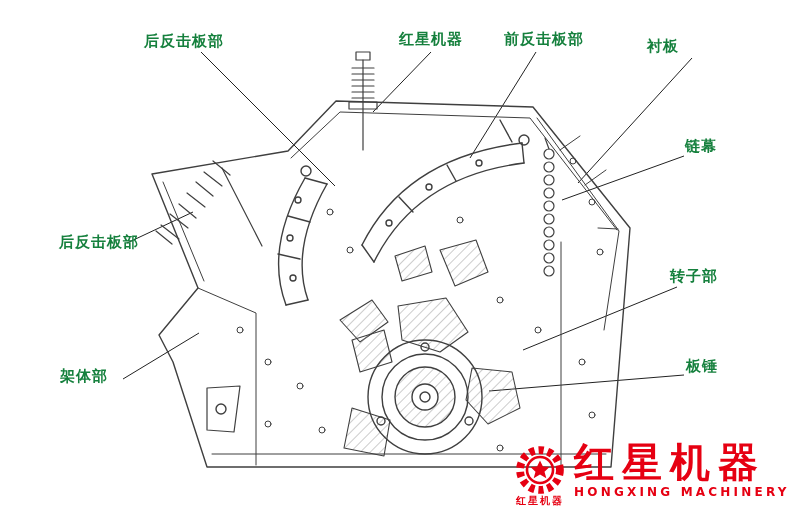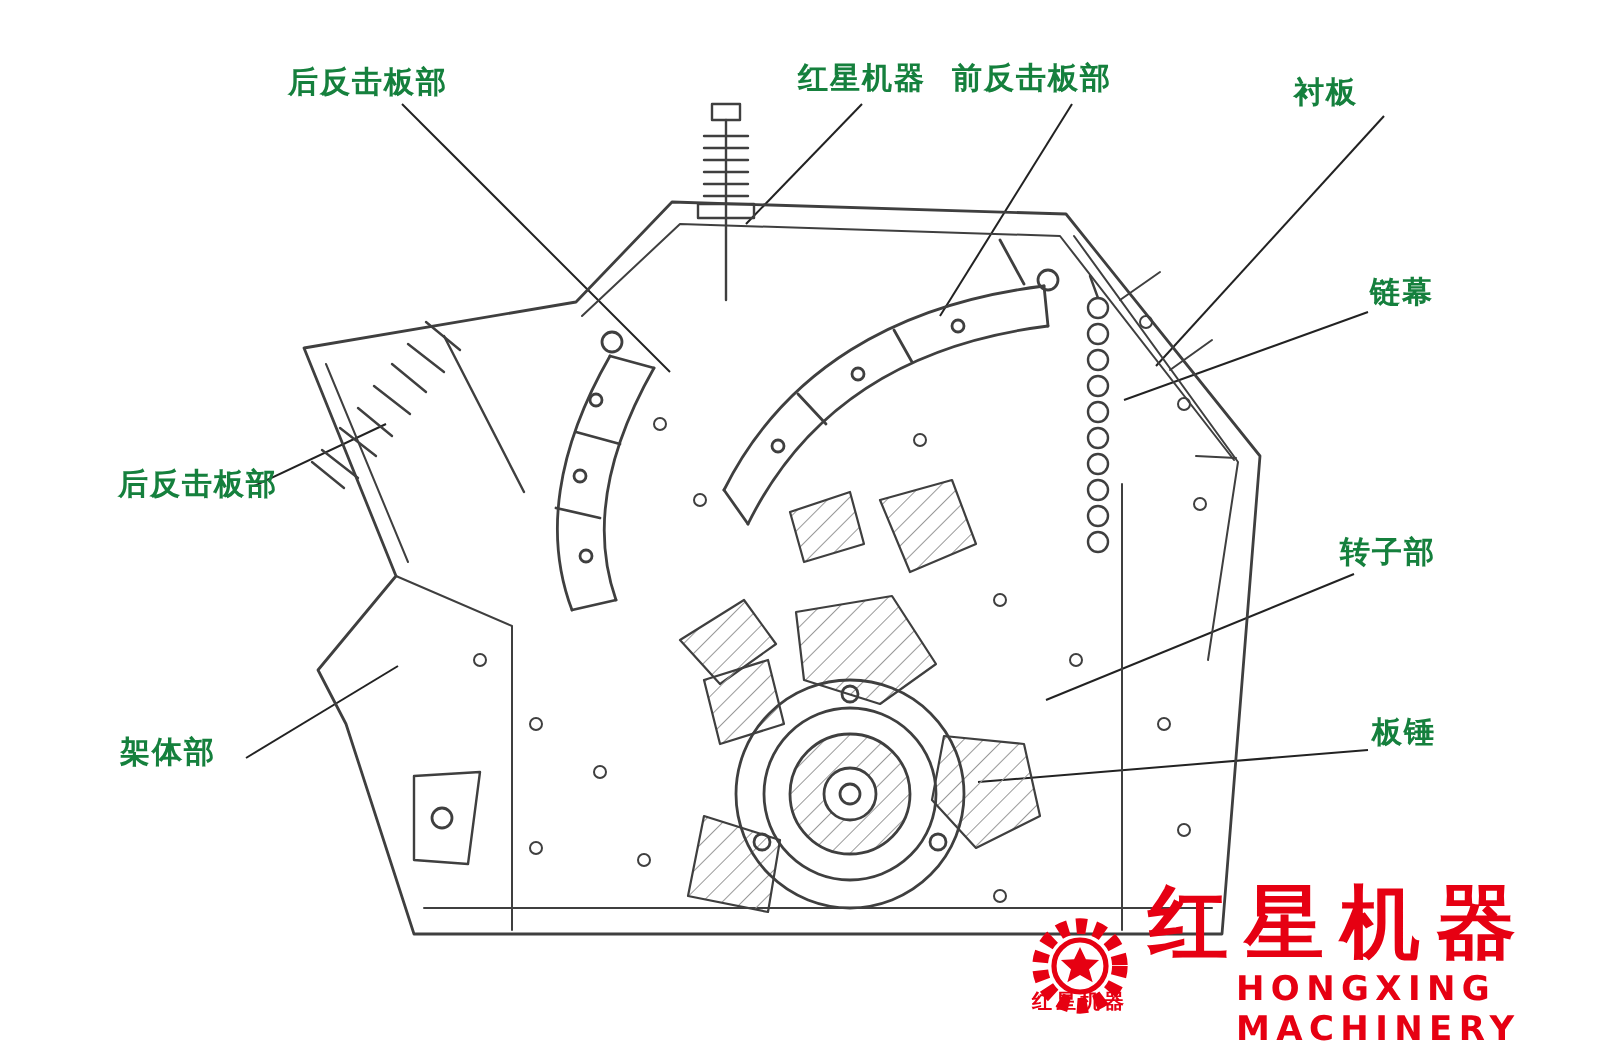--- a/index.html
+++ b/index.html
@@ -9,21 +9,21 @@
   }
   .drawing{position:absolute;left:0;top:0;width:800px;height:530px;}
   .label{
     position:absolute;font-size:15px;font-weight:600;color:#15803d;
     white-space:nowrap;letter-spacing:1px;line-height:1.2;
   }
   .logo{position:absolute;left:514px;top:441px;display:flex;align-items:center;gap:8px;color:#e60012;}
   .logo-gear{width:52px;height:52px;flex:0 0 auto;}
   .logo-text{display:flex;flex-direction:column;}
   .logo-cn{font-size:40px;font-weight:bold;letter-spacing:8px;line-height:1.05;color:#e60012;}
-  .logo-en{font-size:17px;font-weight:bold;letter-spacing:3.2px;margin-top:2px;color:#e60012;margin-left:44px;}
+  .logo-en{font-size:12px;font-weight:bold;letter-spacing:3.2px;margin-top:2px;color:#e60012;}
   .logo-small{position:absolute;left:516px;top:494px;font-size:10px;font-weight:bold;color:#e60012;letter-spacing:2px;}
 </style>
 </head>
 <body>
 
 <div class="stage">
 
   <svg class="drawing" viewBox="0 0 800 530" xmlns="http://www.w3.org/2000/svg">
     <defs>
       <pattern id="hatch" width="7" height="7" patternUnits="userSpaceOnUse" patternTransform="rotate(45)">
@@ -165,21 +165,21 @@
         <circle cx="500" cy="448" r="3"></circle>
         <circle cx="350" cy="250" r="3"></circle>
         <circle cx="330" cy="212" r="3"></circle>
         <circle cx="460" cy="220" r="3"></circle>
       </g>
     </g>
   </svg>
 
   <div class="label" style="left:144px;top:32px">后反击板部</div>
   <div class="label" style="left:399px;top:30px">红星机器</div>
-  <div class="label" style="left:476px;top:30px">前反击板部</div>
+  <div class="label" style="left:504px;top:30px">前反击板部</div>
   <div class="label" style="left:647px;top:37px">衬板</div>
   <div class="label" style="left:685px;top:137px">链幕</div>
   <div class="label" style="left:59px;top:233px">后反击板部</div>
   <div class="label" style="left:670px;top:267px">转子部</div>
   <div class="label" style="left:60px;top:367px">架体部</div>
   <div class="label" style="left:686px;top:357px">板锤</div>
 
   <div class="logo">
     <svg class="logo-gear" viewBox="0 0 60 60" xmlns="http://www.w3.org/2000/svg">
       <circle cx="30" cy="30" r="23" fill="none" stroke="#e60012" stroke-width="9" stroke-dasharray="6 4.6"></circle>

